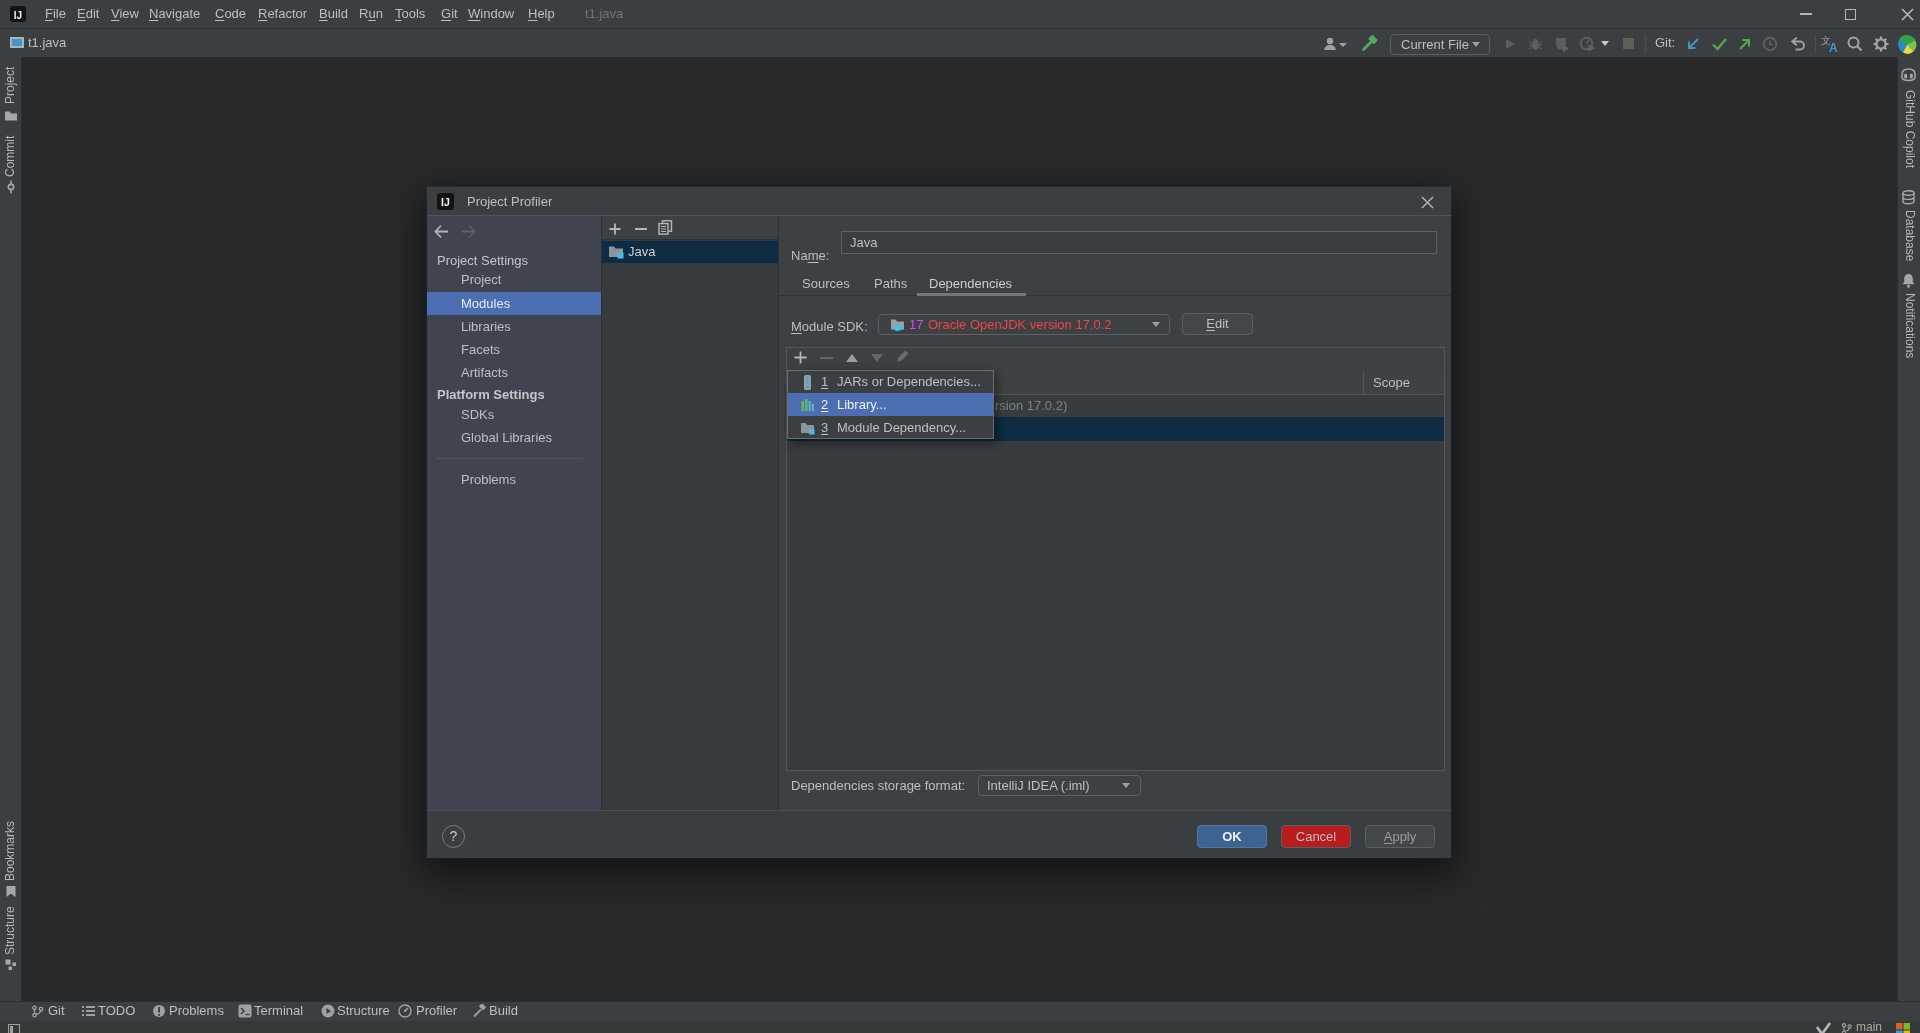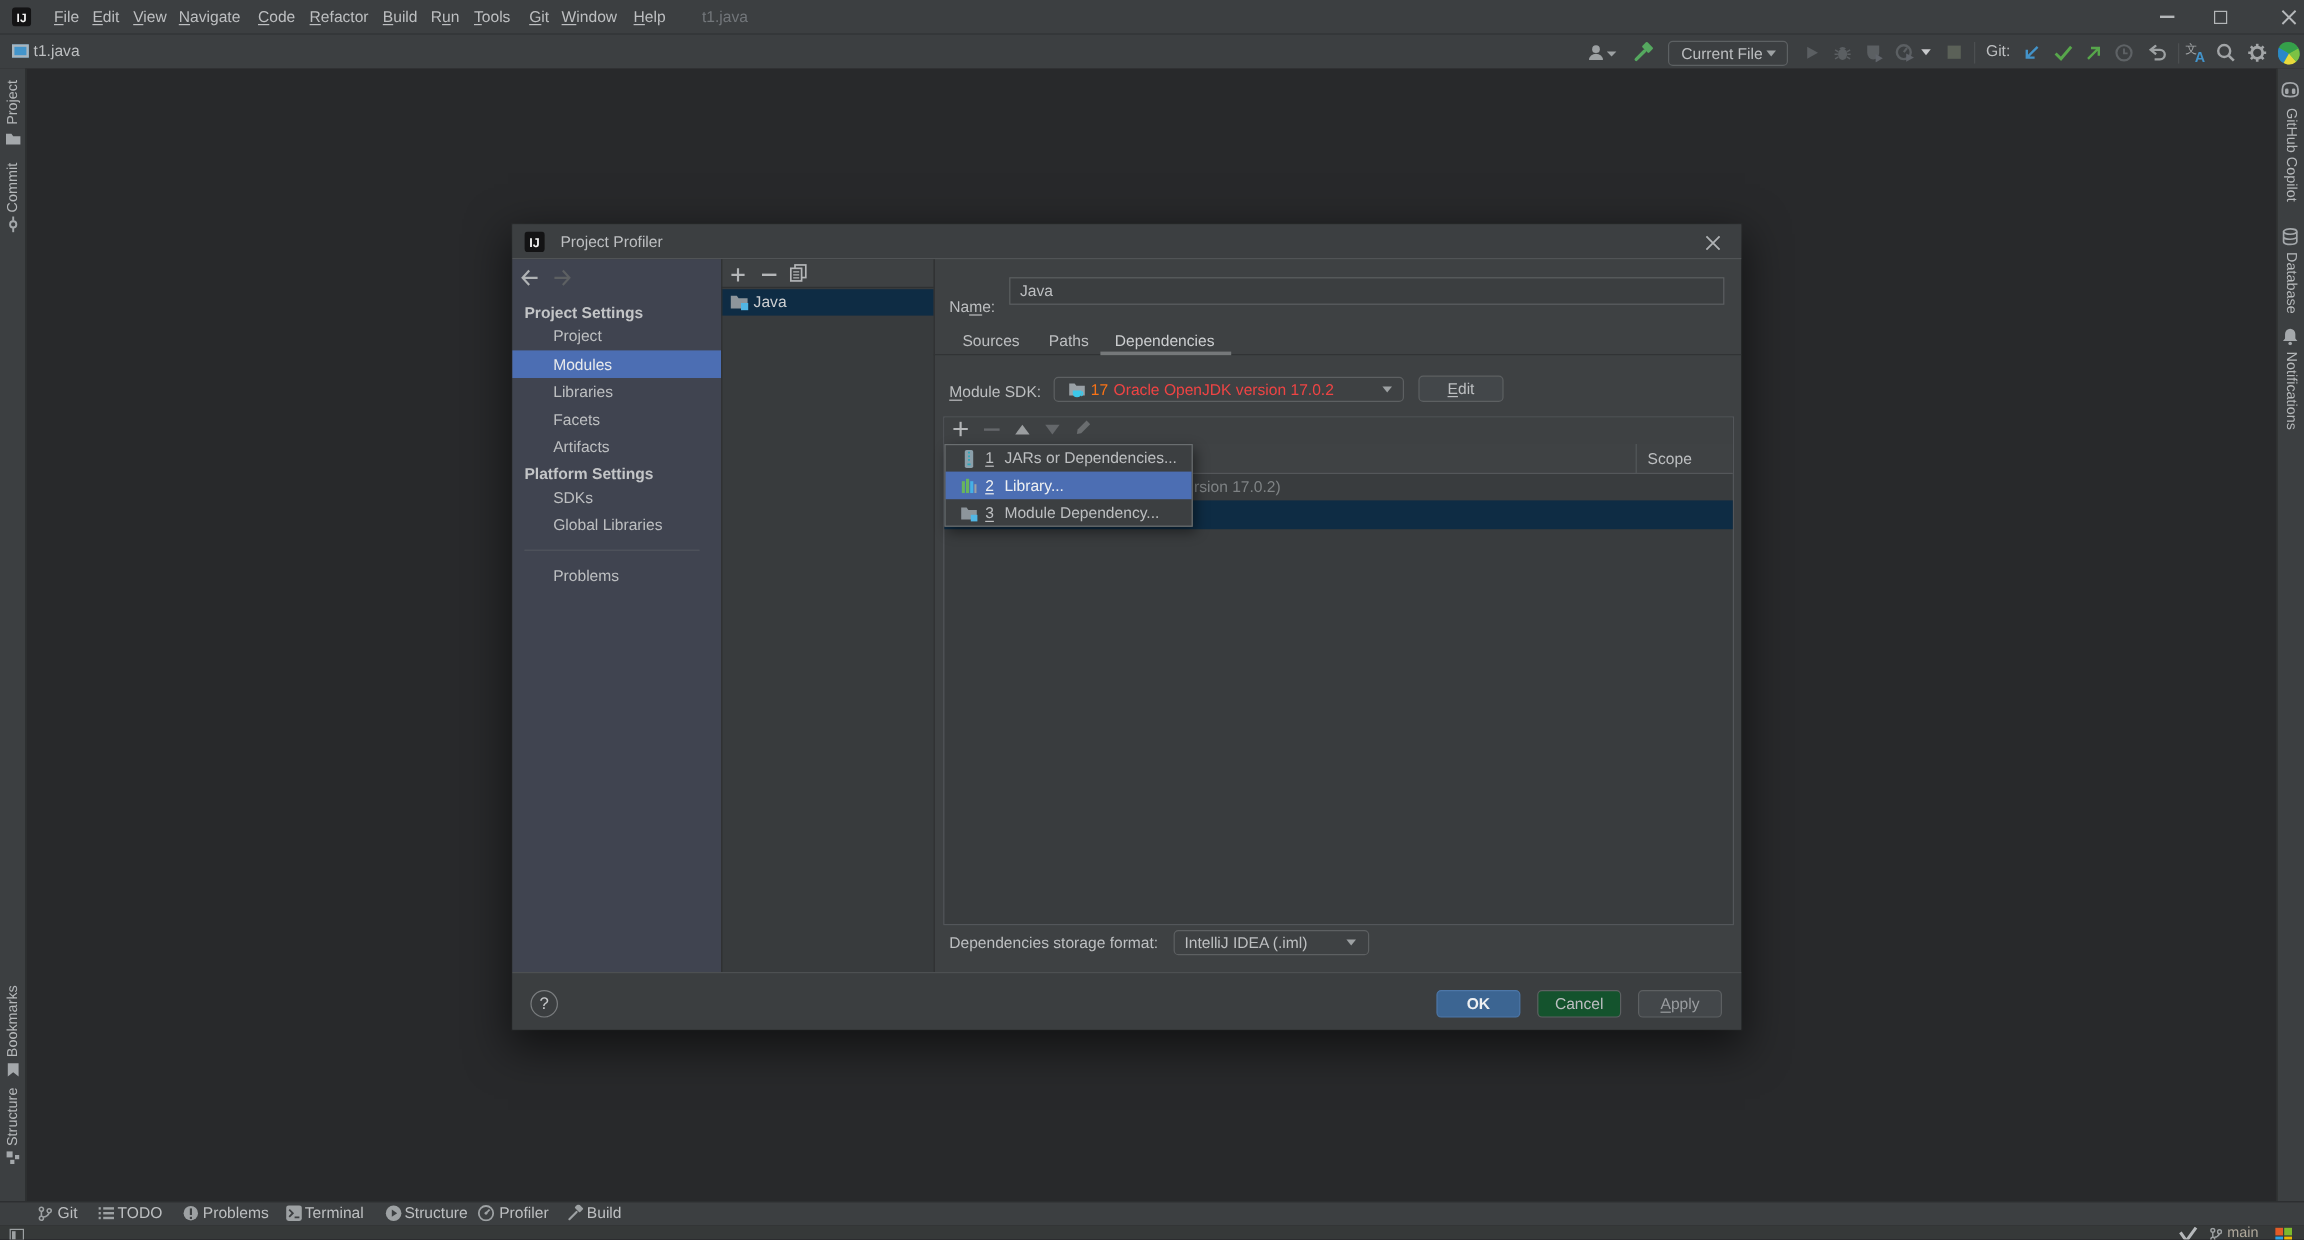--- a/index.html
+++ b/index.html
@@ -231,21 +231,21 @@
     <path d="M1,1 L12,12 M12,1 L1,12" stroke="#b0b3b5" stroke-width="1.5"></path>
   </svg>
 
 <div class="a" style="left:427px;top:216px;width:174px;height:594px;background:#404450"></div>
 <svg class="a" style="left:434px;top:224px" width="15" height="15">
     <path d="M7,1.5 L1.5,7.5 L7,13.5 M1.5,7.5 H14" stroke="#b0b3b5" stroke-width="1.8" fill="none"></path>
   </svg>
 <svg class="a" style="left:461px;top:224px" width="15" height="15">
     <path d="M8,1.5 L13.5,7.5 L8,13.5 M13.5,7.5 H1" stroke="#5d6062" stroke-width="1.8" fill="none"></path>
   </svg>
-<div class="a" style="left:437px;top:249px;line-height:23px;font-weight:bold;color:#c3c5c7">Project Settings</div>
+<div class="a" style="left:437px;top:249px;line-height:23px;font-weight:normal;color:#c3c5c7">Project Settings</div>
 <div class="a" style="left:461px;top:268px;line-height:23px">Project</div>
 <div class="a" style="left:427px;top:292px;width:174px;height:23px;background:#4c6eb3;line-height:23px;padding-left:34px;color:#e8eaec">Modules</div>
 <div class="a" style="left:461px;top:315px;line-height:23px">Libraries</div>
 <div class="a" style="left:461px;top:338px;line-height:23px">Facets</div>
 <div class="a" style="left:461px;top:361px;line-height:23px">Artifacts</div>
 <div class="a" style="left:437px;top:383px;line-height:23px;font-weight:bold;color:#c3c5c7">Platform Settings</div>
 <div class="a" style="left:461px;top:403px;line-height:23px">SDKs</div>
 <div class="a" style="left:461px;top:426px;line-height:23px">Global Libraries</div>
 <div class="a" style="left:437px;top:458px;width:146px;height:1px;background:#52555e"></div>
 <div class="a" style="left:461px;top:468px;line-height:23px">Problems</div>
@@ -279,21 +279,21 @@
 <div class="a" style="left:874px;top:276px">Paths</div>
 <div class="a" style="left:929px;top:276px;color:#ccced0">Dependencies</div>
 <div class="a" style="left:917px;top:293px;width:109px;height:3px;background:#75787a"></div>
 <div class="a mi" style="left:791px;top:319px"><u>M</u>odule SDK:</div>
 <div class="a" style="left:878px;top:314px;width:292px;height:21px;border:1px solid #5d6062;border-radius:4px"></div>
 <svg class="a" style="left:890px;top:317px" width="16" height="16">
     <path d="M1,2.5 h4.5 l1.5,2 H14 V12.5 H1 z" fill="#9aa1a6"></path>
 <path d="M4,8.5 h7 v2.5 a3.5,3 0 0 1 -7,0 z" fill="#3cc7e8"></path>
 <path d="M11,9.3 a1.8,1.8 0 0 1 0,3.4" fill="none" stroke="#3cc7e8" stroke-width="1.3"></path>
   </svg>
-<div class="a" style="left:909px;top:314px;line-height:21px;color:#f97316">17</div>
+<div class="a" style="left:909px;top:314px;line-height:21px;color:#d946ef">17</div>
 <div class="a" style="left:928px;top:314px;line-height:21px;color:#ef4444">Oracle OpenJDK version 17.0.2</div>
 <div class="a" style="left:1152px;top:322px;width:0;height:0;border:4.5px solid transparent;border-top:5.5px solid #9da1a3"></div>
 <div class="a" style="left:1182px;top:313px;width:71px;height:22px;border:1px solid #5d6062;border-radius:4px;background:#43474a"></div>
 <div class="a mi" style="left:1182px;top:313px;width:71px;line-height:22px;text-align:center"><u>E</u>dit</div>
 
 <div class="a" style="left:786px;top:347px;width:659px;height:424px;border:1px solid #53565a;background:#393c3e"></div>
 <div class="a" style="left:787px;top:348px;width:657px;height:22px;background:#3e4143"></div>
 <svg class="a" style="left:794px;top:351px" width="13" height="13">
     <path d="M6.5,0.5 V12.5 M0.5,6.5 H12.5" stroke="#b4b6b8" stroke-width="1.8"></path>
   </svg>
@@ -336,14 +336,14 @@
 <div class="a" style="left:837px;top:416px;line-height:23px">Module Dependency...</div>
 
 <div class="a" style="left:791px;top:778px">Dependencies storage format:</div>
 <div class="a" style="left:978px;top:775px;width:163px;height:21px;border:1px solid #5d6062;border-radius:4px"></div>
 <div class="a" style="left:987px;top:775px;line-height:21px">IntelliJ IDEA (.iml)</div>
 <div class="a" style="left:1122px;top:783px;width:0;height:0;border:4.5px solid transparent;border-top:5.5px solid #9da1a3"></div>
 
 <div class="a" style="left:427px;top:810px;width:1024px;height:48px;background:#3b3e40;border-top:1px solid #4d5052"></div>
 <div class="a" style="left:442px;top:825px;width:23px;height:23px;border:1.5px solid #7a7d7f;border-radius:50%;text-align:center;line-height:20px;color:#c6c8ca;font-size:14px">?</div>
 <div class="a" style="left:1197px;top:825px;width:70px;height:23px;background:#3c6592;border:1px solid #4d77a8;border-radius:4px;text-align:center;line-height:21px;font-weight:bold;color:#eef0f2">OK</div>
-<div class="a" style="left:1281px;top:825px;width:70px;height:23px;background:#14532d;border:1px solid #5d6062;border-radius:4px;text-align:center;line-height:21px">Cancel</div>
+<div class="a" style="left:1281px;top:825px;width:70px;height:23px;background:#b91c1c;border:1px solid #5d6062;border-radius:4px;text-align:center;line-height:21px">Cancel</div>
 <div class="a mi" style="left:1365px;top:825px;width:70px;height:23px;background:#43474a;border:1px solid #5d6062;border-radius:4px;text-align:center;line-height:21px;color:#9a9da0"><u>A</u>pply</div>
 
 </body></html>

